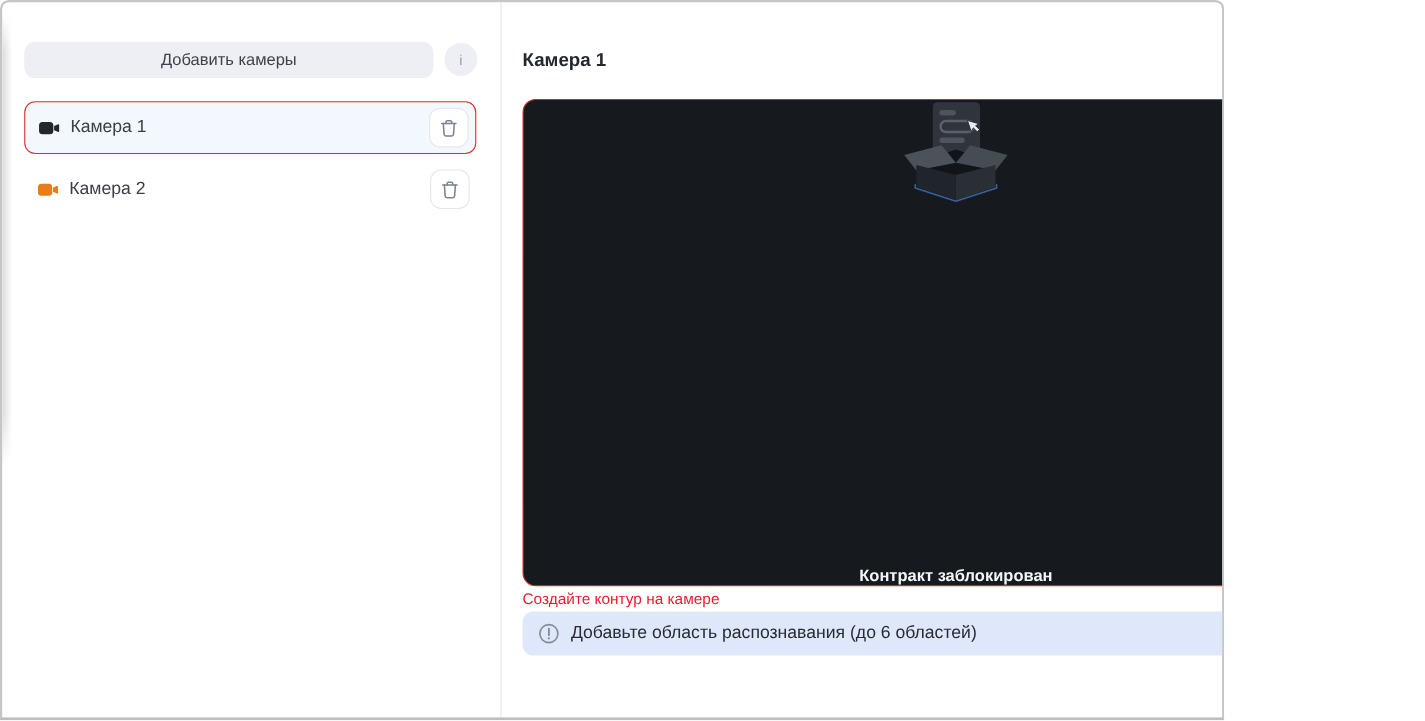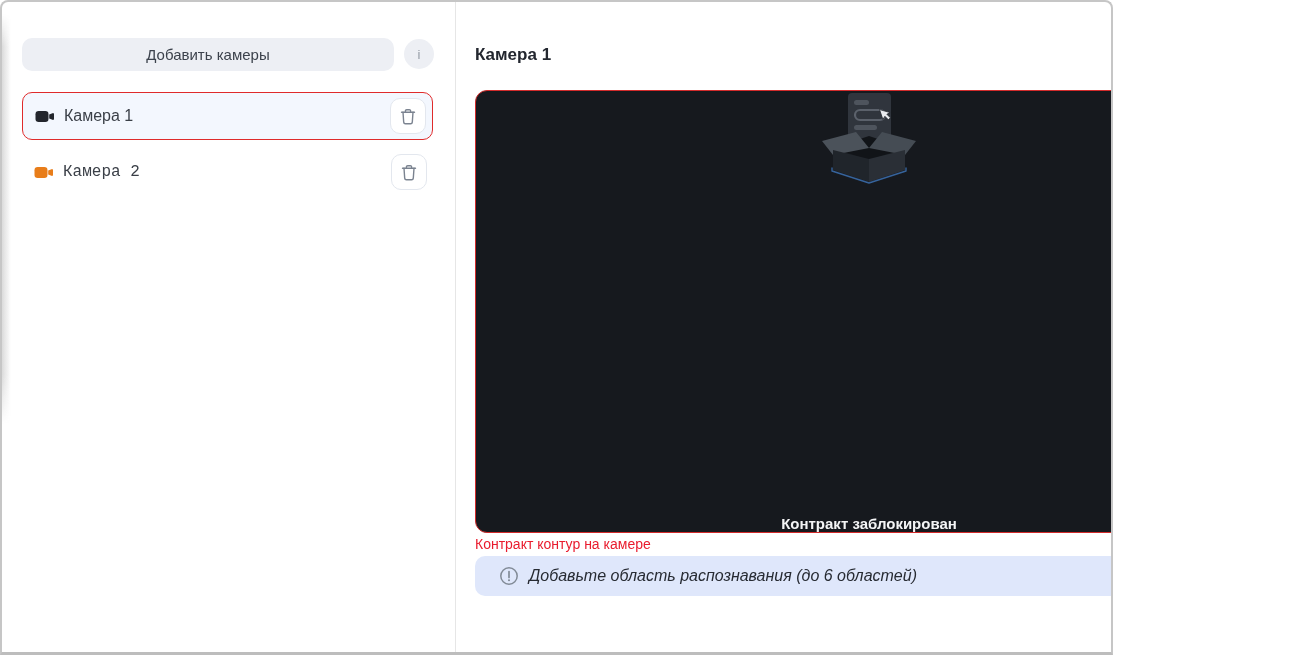--- a/index.html
+++ b/index.html
@@ -46,21 +46,21 @@
   .info-circle.sidebar-pos { left: 402px; top: 37px; }
   .info-circle.main-pos { left: 1227px; top: 40px; }
   .camera-row {
     position: absolute; left: 20px; width: 411px; height: 48px;
     border-radius: 10px; display: flex; align-items: center;
     padding-left: 12px; cursor: pointer;
   }
   .camera-row.selected {
     background: #f3f7fe; border: 1.5px solid #df2b2b; top: 90px;
   }
-  .camera-row.row-2 { top: 146px; background: transparent; font-family: Liberation Mono, monospace; }
+  .camera-row.row-2 { top: 146px; background: transparent; }
   .camera-row .cam-icon { margin-right: 10px; display: flex; }
   .camera-row .cam-label { font-size: 16px; color: #3a3f47; }
   .trash-btn {
     position: absolute; right: 6px; top: 50%; transform: translateY(-50%);
     width: 36px; height: 36px; border-radius: 10px;
     background: #ffffff; border: 1px solid #e3e7ee;
     display: flex; align-items: center; justify-content: center;
     cursor: pointer;
   }
   
@@ -76,21 +76,21 @@
   .video-empty-text {
     margin-top: 16px; font-size: 15px; font-weight: 700; color: #f4f5f6;
   }
   .error-text {
     position: absolute; left: 473px; top: 534px;
     font-size: 14px; color: #e91c2e;
   }
   .alert-box {
     position: absolute; left: 473px; top: 554px; width: 788px; height: 40px;
     background: #dfe7fb; border-radius: 10px;
-    display: flex; align-items: center; padding-left: 24px; font-style: italic;
+    display: flex; align-items: center; padding-left: 14px;
   }
   .alert-box .alert-icon { display: flex; margin-right: 10px; }
   .alert-box .alert-text { font-size: 16px; color: #272b33; }
 </style>
 </head>
 <body>
 
 <div class="window">
 
   <div class="scroll-shadow"></div>
@@ -160,21 +160,21 @@
 
         <polygon points="14,59 50,68 50,91 14,79" fill="#20252b"></polygon>
         <polygon points="86,59 50,68 50,91 86,79" fill="#2a2f36"></polygon>
 
         <polyline points="13,77 13,80 50,92 87,80 87,77" fill="none" stroke="#36639b" stroke-width="1.4" stroke-linejoin="round" stroke-linecap="round"></polyline>
       </svg>
     </span>
     <div class="video-empty-text">Контракт заблокирован</div>
   </div>
 
-  <div class="error-text">Контракт контур на камере</div>
+  <div class="error-text">Создайте контур на камере</div>
 
   <div class="alert-box">
     <span class="alert-icon">
       <svg width="20" height="20" viewBox="0 0 20 20" fill="none">
         <circle cx="10" cy="10" r="8.2" stroke="#828b97" stroke-width="1.5"></circle>
         <line x1="10" y1="5.6" x2="10" y2="11.4" stroke="#828b97" stroke-width="1.7" stroke-linecap="round"></line>
         <circle cx="10" cy="14.3" r="1.05" fill="#828b97"></circle>
       </svg>
     </span>
     <span class="alert-text">Добавьте область распознавания (до 6 областей)</span>

